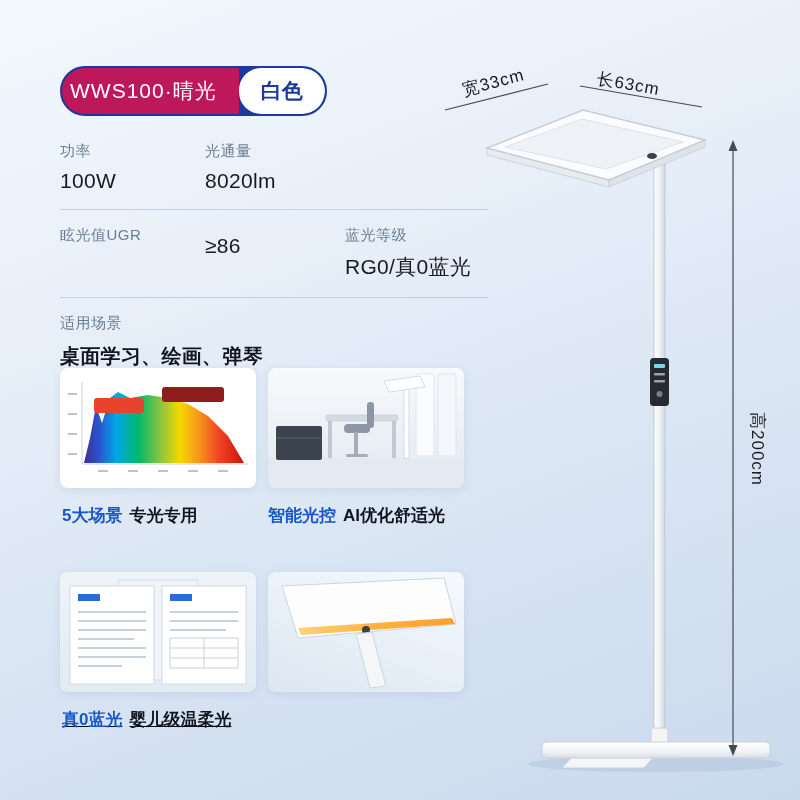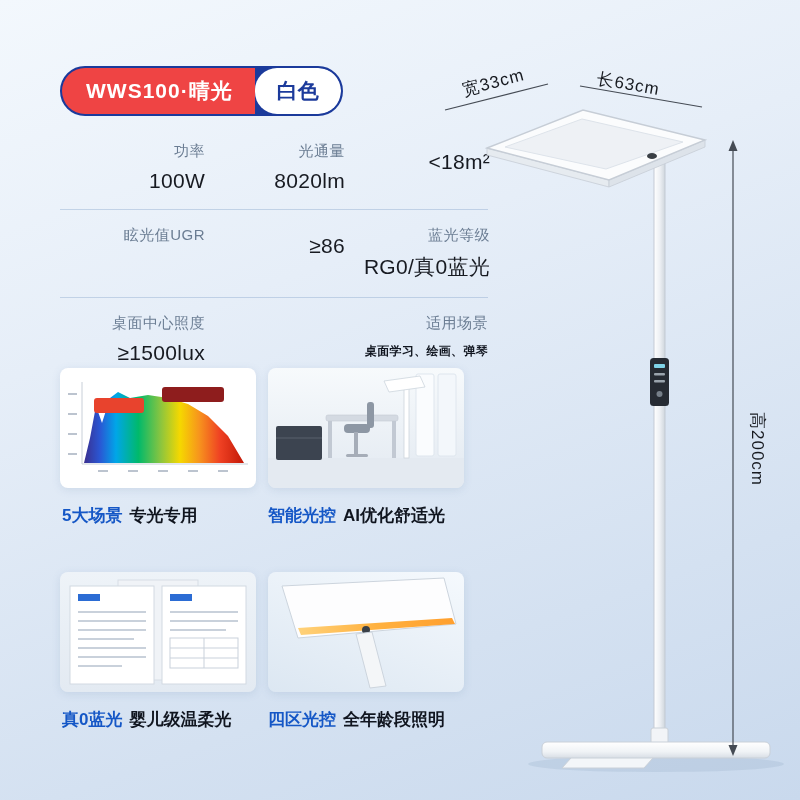--- a/index.html
+++ b/index.html
@@ -11,52 +11,52 @@
     position:relative;width:800px;height:800px;
     background:linear-gradient(160deg,#f3f8fd 0%,#e6eef8 35%,#d4e1f1 75%,#c9d9ed 100%);
   }
 
   
   .badge{
     position:absolute;left:60px;top:66px;display:flex;align-items:stretch;
     border:2px solid #1b3a9b;border-radius:26px;overflow:hidden;background:#1b3a9b;
   }
   .badge-dark{
-    background:#ef4444;color:#ffffff;font-size:21px;font-weight:700;
-    padding:9px 22px 9px 24px;letter-spacing:1px;white-space:nowrap;
+    background:#be185d;color:#ffffff;font-size:21px;font-weight:400;
+    padding:9px 22px 9px 8px;letter-spacing:1px;white-space:nowrap;
   }
   .badge-light{
     background:#ffffff;color:#1b3a9b;font-size:21px;font-weight:700;
     padding:9px 22px;border-radius:22px;white-space:nowrap;text-align:center;
   }
 
   
   .specs{position:absolute;left:60px;top:142px;width:428px;}
-  .spec-row{display:flex;padding-bottom:16px;margin-bottom:16px;border-bottom:1px solid rgba(130,160,200,.38);text-align:right;}
+  .spec-row{display:flex;padding-bottom:16px;margin-bottom:16px;border-bottom:1px solid rgba(130,160,200,.38);}
   .spec-row.last{border-bottom:none;}
   .spec-cell{flex:0 0 145px;}
   .spec-cell.c2{flex:0 0 140px;}
   .spec-cell.wide{flex:0 0 283px;}
   .spec-label{font-size:15px;color:#6b7d93;letter-spacing:.5px;}
   .spec-value{font-size:21px;color:#171a21;margin-top:8px;letter-spacing:.3px;}
-  .spec-value.bold{font-weight:700;font-size:12px;margin-top:10px;color:#10151f;}
+  .spec-value.bold{font-weight:700;font-size:20px;margin-top:10px;color:#10151f;}
 
   
   .card{
     position:absolute;width:196px;height:120px;border-radius:8px;overflow:hidden;
     background:#ffffff;box-shadow:0 2px 8px rgba(90,120,160,.15);
   }
   .card.c1{left:60px;top:368px;}
   .card.c2{left:268px;top:368px;background:linear-gradient(180deg,#f7fafc 0%,#e2e9f1 100%);}
   .card.c3{left:60px;top:572px;background:linear-gradient(180deg,#eef3f8 0%,#e3eaf2 100%);}
   .card.c4{left:268px;top:572px;background:linear-gradient(200deg,#f5f9fd 0%,#dce7f2 100%);}
   .caption{position:absolute;white-space:nowrap;font-size:17px;}
   .caption.p1{left:62px;top:504px;}
   .caption.p2{left:268px;top:504px;}
-  .caption.p3{left:62px;top:708px;}
+  .caption.p3{left:62px;top:708px;text-decoration:underline;}
   .caption.p4{left:268px;top:708px;}
   .cap-title{color:#1557c6;font-weight:700;}
   .cap-desc{color:#10151f;font-weight:700;margin-left:7px;}
 
   
   .lamp-svg{position:absolute;left:430px;top:60px;}
   .dim-text{font-size:17px;fill:#171a20;font-weight:500;letter-spacing:1px;}
 </style>
 </head>
 <body>
@@ -72,40 +72,35 @@
     <div class="spec-row">
       <div class="spec-cell">
         <div class="spec-label">功率</div>
         <div class="spec-value">100W</div>
       </div>
       <div class="spec-cell c2">
         <div class="spec-label">光通量</div>
         <div class="spec-value">8020lm</div>
       </div>
       <div class="spec-cell">
-        <div class="spec-value">&lt;18m²</div>
       </div>
     </div>
     <div class="spec-row">
       <div class="spec-cell">
         <div class="spec-label">眩光值UGR</div>
       </div>
       <div class="spec-cell c2">
         <div class="spec-value">≥86</div>
       </div>
       <div class="spec-cell">
         <div class="spec-label">蓝光等级</div>
         <div class="spec-value">RG0/真0蓝光</div>
       </div>
     </div>
     <div class="spec-row last">
-      <div class="spec-cell">
-        <div class="spec-label">桌面中心照度</div>
-        <div class="spec-value">≥1500lux</div>
-      </div>
       <div class="spec-cell wide">
         <div class="spec-label">适用场景</div>
         <div class="spec-value bold">桌面学习、绘画、弹琴</div>
       </div>
     </div>
   </div>
 
   <div class="card c1">
     <svg width="196" height="120" viewBox="0 0 196 120">
       <defs>
@@ -205,23 +200,20 @@
 
   <div class="caption p1">
     <span class="cap-title">5大场景</span><span class="cap-desc">专光专用</span>
   </div>
   <div class="caption p2">
     <span class="cap-title">智能光控</span><span class="cap-desc">AI优化舒适光</span>
   </div>
   <div class="caption p3">
     <span class="cap-title">真0蓝光</span><span class="cap-desc">婴儿级温柔光</span>
   </div>
-  <div class="caption p4">
-    <span class="cap-title">四区光控</span><span class="cap-desc">全年龄段照明</span>
-  </div>
 
   <svg class="lamp-svg" width="360" height="730" viewBox="0 0 360 730">
     <defs>
       <linearGradient id="poleGrad" x1="0" y1="0" x2="1" y2="0">
         <stop offset="0" stop-color="#ffffff"></stop>
           <stop offset="0.55" stop-color="#eceff3"></stop>
         <stop offset="1" stop-color="#cfd6dd"></stop>
       </linearGradient>
       <linearGradient id="baseGrad" x1="0" y1="0" x2="0" y2="1">
         <stop offset="0" stop-color="#ffffff"></stop>

